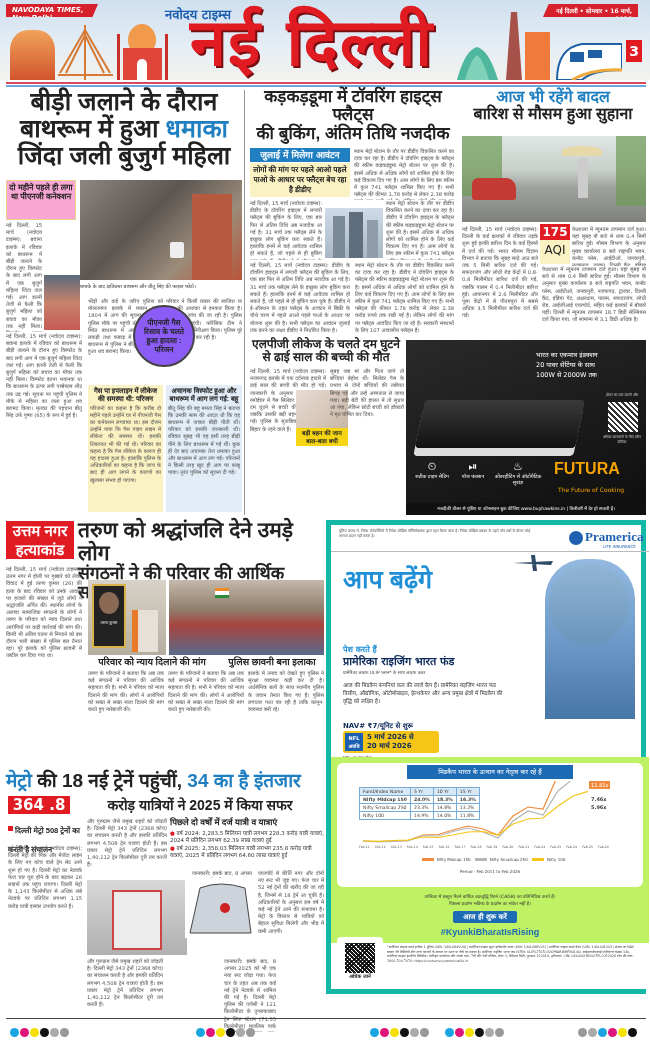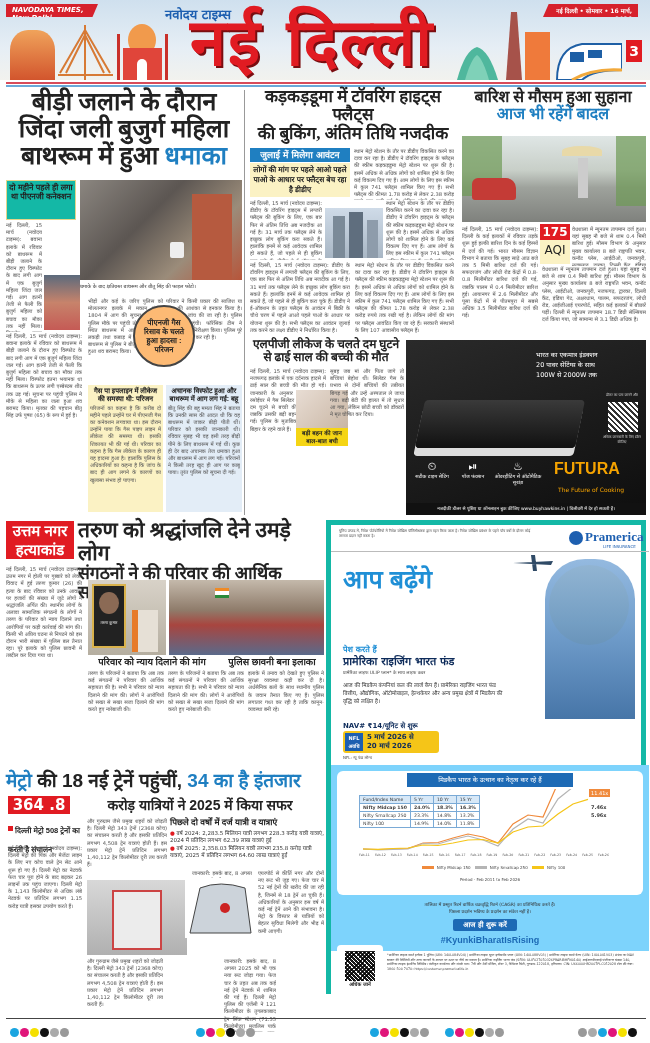--- a/index.html
+++ b/index.html
@@ -7,21 +7,21 @@
 .abs{position:absolute}
 .masthead{left:0;top:0;width:650px;height:80px;background:linear-gradient(180deg,#cfe0ee 0%,#e6eef5 60%,#f2f2ee 100%);overflow:hidden}
 .mh-left{left:6px;top:4px;width:92px;height:13px;background:#d6212c;color:#fff;font-size:7px;font-style:italic;font-weight:bold;padding:2px 6px;clip-path:polygon(0 0,100% 0,94% 100%,0 100%)}
 .mh-right{right:12px;top:4px;width:95px;height:13px;background:#d6212c;color:#fff;font-size:6px;font-weight:bold;padding:3px 6px;text-align:right;clip-path:polygon(6% 0,100% 0,100% 100%,0 100%)}
 .mh-brand{left:165px;top:5px;font-size:13px;color:#1d5fb0;font-weight:bold}
 .mh-title{left:190px;top:14px;font-size:65px;color:#e11b22;font-weight:bold;letter-spacing:2px;text-shadow:2px 2px 0 #7a0d10;line-height:58px}
 .mh-page{right:8px;top:40px;width:16px;height:22px;background:#e11b22;color:#fff;font-size:14px;font-weight:bold;text-align:center;line-height:22px}
 .mon{background:linear-gradient(180deg,#e98a45,#c94a2b);border-radius:40% 40% 0 0}
 .rule{left:6px;top:82px;width:640px;height:2px;background:#d84b5a}
 .rule2{left:6px;top:85px;width:640px;height:2px;background:#6aa9d9}
-.hl{font-family:Liberation Serif, serif;font-weight:bold;color:#222;line-height:1.08;text-align:center}
+.hl{font-family:Liberation Sans, sans-serif;font-weight:bold;color:#222;line-height:1.08;text-align:center}
 .blue{color:#1f7fc1}
 .col-text{font-size:5.2px;line-height:7.2px;color:#555;text-align:justify;overflow:hidden}
 .photo{background:#8a8a8a;overflow:hidden}
 .caption{font-size:5px;color:#333}
 .subhead{font-family:"Liberation Sans",sans-serif;font-weight:bold;font-size:9.5px;color:#222;line-height:1.15;text-align:center}
 .box-yellow{background:#fbf2c4}
 .box-blue{background:#e3edf7}
 .divider{background:#999;width:1px}
 .ad-dark{background:linear-gradient(160deg,#2a2a2a,#0e0e0e)}
 .pram{border:5px solid #14b8a6;background:#fff}
@@ -76,37 +76,37 @@
       </svg>
   </div>
   <div class="abs mh-right">नई दिल्ली • सोमवार • 16 मार्च, 2026</div>
   <div class="abs mh-page">3</div>
 </div>
 <div class="abs rule"></div>
 <div class="abs rule2"></div>
 
 <div class="abs" style="left:6px;top:88px;width:236px;height:90px">
   <div class="hl" style="font-size:25px">बीड़ी जलाने के दौरान</div>
+  <div class="hl" style="font-size:25px"><span>बाथरूम में हुआ </span><span class="blue">धमाका</span></div>
   <div class="hl" style="font-size:25px">जिंदा जली बुजुर्ग महिला</div>
-  <div class="hl" style="font-size:25px"><span>बाथरूम में हुआ </span><span class="blue">धमाका</span></div>
-</div>
-<div class="abs" style="left:6px;top:180px;width:70px;height:40px;background:#14b8a6;border:1px solid #e4d58b">
+</div>
+<div class="abs" style="left:6px;top:180px;width:70px;height:40px;background:#f9a8d4;border:1px solid #e4d58b">
   <div class="subhead" style="font-size:8px;padding:2px">दो महीने पहले ही लगा था पीएनजी कनेक्शन</div>
 </div>
 <div class="abs photo" style="left:80px;top:180px;width:162px;height:100px;background:linear-gradient(135deg,#8b8680 0%,#5c5652 40%,#9b8c7a 70%,#b7553a 100%)">
   <div class="abs" style="right:10px;top:14px;width:40px;height:86px;background:#b65a3f"></div>
   <div class="abs" style="left:90px;top:62px;width:14px;height:16px;background:#eee;border-radius:2px"></div>
 </div>
 <div class="abs photo" style="left:44px;top:275px;width:36px;height:55px;background:linear-gradient(180deg,#5b6a7c,#c7836b 50%,#c55a55)"></div>
 <div class="abs caption" style="left:80px;top:283px;width:162px">धमाके के बाद क्षतिग्रस्त बाथरूम और बीतू सिंह की फाइल फोटो।</div>
 <div class="abs col-text" style="left:6px;top:222px;width:36px;height:110px">नई दिल्ली, 15 मार्च (नवोदय टाइम्स): बवाना इलाके में रविवार को बाथरूम में बीड़ी जलाने के दौरान हुए विस्फोट के बाद लगी आग में एक बुजुर्ग महिला जिंदा जल गईं। आग इतनी तेजी से फैली कि बुजुर्ग महिला को बचाव का मौका तक नहीं मिला। विस्फोट इतना भयानक था कि बाथरूम के ऊपर लगी एस्बेस्टस शीट तक उड़ गई। सूचना पर पहुंची पुलिस ने मौके से महिला का जला हुआ शव बरामद किया। मृतका की पहचान बीतू सिंह उर्फ पुष्पा (65) के रूप में हुई है।</div>
 <div class="abs col-text" style="left:6px;top:333px;width:76px;height:180px">नई दिल्ली, 15 मार्च (नवोदय टाइम्स): बवाना इलाके में रविवार को बाथरूम में बीड़ी जलाने के दौरान हुए विस्फोट के बाद लगी आग में एक बुजुर्ग महिला जिंदा जल गईं। आग इतनी तेजी से फैली कि बुजुर्ग महिला को बचाव का मौका तक नहीं मिला। विस्फोट इतना भयानक था कि बाथरूम के ऊपर लगी एस्बेस्टस शीट तक उड़ गई। सूचना पर पहुंची पुलिस ने मौके से महिला का जला हुआ शव बरामद किया। मृतका की पहचान बीतू सिंह उर्फ पुष्पा (65) के रूप में हुई है।</div>
 <div class="abs col-text" style="left:88px;top:298px;width:75px;height:82px">भीड़ों और कई के जरिए पुलिस को मोलतनगर इलाके में मकान संख्या 1804 में आग की सूचना मिली थी। पुलिस मौके पर पहुंची तो दूसरी मंजिल स्थित बाथरूम में आग लगी देखी। लकड़ी तथा कबाड़ में पड़ा हुआ था। बाथरूम से पुलिस ने बीतू सिंह का जला हुआ शव बरामद किया।</div>
 <div class="abs col-text" style="left:166px;top:298px;width:76px;height:82px">परिवार ने किसी प्रकार की साजिश या हत्या की आशंका से इनकार किया है। मामले की जांच की जा रही है। पुलिस मौके पर पहुंची। फॉरेंसिक टीम ने घटनास्थल का निरीक्षण किया। पुलिस पूरे मामले की जांच कर रही है।</div>
-<div class="abs" style="left:133px;top:305px;width:62px;height:62px;border-radius:50%;background:#fdba74;border:2px solid #444;display:flex;align-items:center;justify-content:center">
+<div class="abs" style="left:133px;top:305px;width:62px;height:62px;border-radius:50%;background:#8b5cf6;border:2px solid #444;display:flex;align-items:center;justify-content:center">
   <div class="subhead" style="font-size:7.5px;line-height:9px;padding:4px">पीएनजी गैस रिसाव के चलते हुआ हादसा : परिजन</div>
 </div>
 <div class="abs box-yellow" style="left:88px;top:385px;width:75px;height:127px;padding:2px">
   <div class="subhead" style="font-size:6.8px">गैस पा इपलाइन में लीकेज की समस्या थी: परिजन</div>
   <div class="col-text" style="height:100px;margin-top:2px">परिजनों का कहना है कि करीब दो महीने पहले उन्होंने घर में पीएनजी गैस का कनेक्शन लगवाया था। इस दौरान उन्होंने पाया कि गैस पाइप लाइन में लीकेज की समस्या थी। इसकी शिकायत भी की गई थी। परिवार का कहना है कि गैस लीकेज के कारण ही यह हादसा हुआ है। हालांकि पुलिस के अधिकारियों का कहना है कि जांच के बाद ही आग लगने के कारणों का खुलासा संभव हो पाएगा।</div>
 </div>
 <div class="abs box-blue" style="left:166px;top:385px;width:76px;height:127px;padding:2px">
   <div class="subhead" style="font-size:6.8px">अचानक विस्फोट हुआ और बाथरूम में आग लग गई: बहू</div>
   <div class="col-text" style="height:100px;margin-top:2px">बीतू सिंह की बहू ममता सिंह ने बताया कि उनकी सास की आदत थी कि वह बाथरूम में जाकर बीड़ी पीती थीं। परिवार को इसकी जानकारी थी। रविवार सुबह भी वह इसी तरह बीड़ी पीने के लिए बाथरूम में गई थीं। कुछ ही देर बाद अचानक तेज धमाका हुआ और बाथरूम में आग लग गई। परिजनों ने किसी तरह खुद ही आग पर काबू पाया। तुरंत पुलिस को सूचना दी गई।</div>
 </div>
@@ -126,22 +126,22 @@
   <div class="abs" style="left:8px;top:8px;width:12px;height:42px;background:#7b8a98"></div>
   <div class="abs" style="left:24px;top:4px;width:14px;height:46px;background:#5f6e7e"></div>
   <div class="abs" style="left:42px;top:12px;width:11px;height:38px;background:#8e9cab"></div>
 </div>
 <div class="abs col-text" style="left:250px;top:200px;width:72px;height:60px">नई दिल्ली, 15 मार्च (नवोदय टाइम्स): डीडीए के टॉवरिंग हाइट्स में लग्जरी फ्लैट्स की बुकिंग के लिए, एक बार फिर से अंतिम तिथि अब नजदीक आ गई है। 31 मार्च तक फ्लैट्स लेने के इच्छुक लोग बुकिंग करा सकते हैं। हालांकि इनमें से कई आवेदक शामिल हो सकते हैं, जो पहले से ही बुकिंग करा चुके हैं। डीडीए ने ई-ऑक्शन के तहत फ्लैट्स के आवंटन में बिक्री के चौथे चरण में पहले आओ पहले पाओ के आधार पर योजना शुरू की है। सभी फ्लैट्स का आवंटन जुलाई तक करने का लक्ष्य डीडीए ने निर्धारित किया है।</div>
 <div class="abs col-text" style="left:250px;top:262px;width:100px;height:72px">नई दिल्ली, 15 मार्च (नवोदय टाइम्स): डीडीए के टॉवरिंग हाइट्स में लग्जरी फ्लैट्स की बुकिंग के लिए, एक बार फिर से अंतिम तिथि अब नजदीक आ गई है। 31 मार्च तक फ्लैट्स लेने के इच्छुक लोग बुकिंग करा सकते हैं। हालांकि इनमें से कई आवेदक शामिल हो सकते हैं, जो पहले से ही बुकिंग करा चुके हैं। डीडीए ने ई-ऑक्शन के तहत फ्लैट्स के आवंटन में बिक्री के चौथे चरण में पहले आओ पहले पाओ के आधार पर योजना शुरू की है। सभी फ्लैट्स का आवंटन जुलाई तक करने का लक्ष्य डीडीए ने निर्धारित किया है।</div>
 <div class="abs col-text" style="left:386px;top:200px;width:68px;height:60px">स्थान मेट्रो स्टेशन के तौर पर डीडीए विकसित करने का दावा कर रहा है। डीडीए ने टॉवरिंग हाइट्स के फ्लैट्स की स्कीम कड़कड़डूमा मेट्रो स्टेशन पर शुरू की है। इसमें अधिक से अधिक लोगों को शामिल होने के लिए कई विकल्प दिए गए हैं। आम लोगों के लिए इस स्कीम में कुल 741 फ्लैट्स शामिल किए गए हैं। सभी फ्लैट्स की कीमत 1.78 करोड़ से लेकर 2.38 करोड़ रुपये तक रखी गई है। लेकिन लोगों की मांग पर फ्लैट्स आवंटित किए जा रहे हैं। सरकारी संस्थानों के लिए 107 आवासीय फ्लैट्स हैं।</div>
 <div class="abs col-text" style="left:355px;top:262px;width:99px;height:72px">स्थान मेट्रो स्टेशन के तौर पर डीडीए विकसित करने का दावा कर रहा है। डीडीए ने टॉवरिंग हाइट्स के फ्लैट्स की स्कीम कड़कड़डूमा मेट्रो स्टेशन पर शुरू की है। इसमें अधिक से अधिक लोगों को शामिल होने के लिए कई विकल्प दिए गए हैं। आम लोगों के लिए इस स्कीम में कुल 741 फ्लैट्स शामिल किए गए हैं। सभी फ्लैट्स की कीमत 1.78 करोड़ से लेकर 2.38 करोड़ रुपये तक रखी गई है। लेकिन लोगों की मांग पर फ्लैट्स आवंटित किए जा रहे हैं। सरकारी संस्थानों के लिए 107 आवासीय फ्लैट्स हैं।</div>
 
 <div class="abs" style="left:460px;top:88px;width:186px">
+  <div class="hl" style="font-size:16px;color:#1f7fc1"><span>आज भी रहेंगे </span><span>बादल</span></div>
   <div class="hl" style="font-size:16px">बारिश से मौसम हुआ सुहाना</div>
-  <div class="hl" style="font-size:16px;color:#1f7fc1"><span>आज भी रहेंगे </span><span>बादल</span></div>
 </div>
 <div class="abs photo" style="left:462px;top:136px;width:184px;height:86px;background:linear-gradient(180deg,#dfe6e5 0%,#c8cfc8 40%,#9ea29c 60%,#7f817d 100%)">
   <div class="abs" style="left:0;top:0;width:40px;height:60px;background:#6e9a55;opacity:.7"></div>
   <div class="abs" style="right:0;top:0;width:30px;height:70px;background:#6e9a55;opacity:.7"></div>
   <div class="abs" style="left:10px;top:42px;width:44px;height:22px;background:#c43b36;border-radius:6px 10px 3px 3px"></div>
   <div class="abs" style="left:100px;top:10px;width:40px;height:10px;background:#e8d9a8;border-radius:50% 50% 0 0"></div>
   <div class="abs" style="left:116px;top:22px;width:10px;height:40px;background:#ccc"></div>
 </div>
 <div class="abs" style="left:540px;top:224px;width:30px;height:40px;background:#fbf2c4">
   <div style="background:#e11b22;color:#fff;font-size:12px;font-weight:bold;text-align:center;line-height:16px">175</div>
@@ -227,30 +227,30 @@
   <div class="abs" style="left:12px;top:128px;color:#0d2b5a;font-weight:bold;font-size:11px">प्रामेरिका राइजिंग भारत फंड</div>
   <div class="abs" style="left:12px;top:144px;color:#444;font-size:4.5px">प्रामेरिका लाइफ ULIP प्लान* के साथ लाइफ कवर</div>
   <div class="abs" style="left:12px;top:156px;width:160px;color:#333;font-size:5.5px;line-height:8px">आज की मिडकैप कंपनियां कल की लार्ज कैप हैं। प्रामेरिका राइजिंग भारत फंड वित्तीय, औद्योगिक, ऑटोमोबाइल, हेल्थकेयर और अन्य प्रमुख क्षेत्रों में मिडकैप की वृद्धि को लक्षित है।</div>
   <div class="abs" style="left:218px;top:40px;width:80px;height:80px;border-radius:50%;background:#f5c518"></div>
   <div class="abs" style="left:182px;top:30px;width:40px;height:16px">
     <svg width="40" height="16">
         <path d="M0 8 L40 6 L38 10 Z M18 0 L22 0 L24 16 L20 16 Z" fill="#2f4a66"></path>
       </svg>
   </div>
   <div class="abs" style="left:214px;top:34px;width:90px;height:160px;background:linear-gradient(180deg,#8fb6de 0%,#6d9ccc 40%,#3d6ea3 100%);border-radius:40px 40px 0 0;opacity:.95"></div>
-  <div class="abs" style="left:12px;top:196px;color:#0d2b5a;font-weight:bold;font-size:7px">NAV# ₹14/यूनिट से शुरू</div>
+  <div class="abs" style="left:12px;top:196px;color:#0d2b5a;font-weight:bold;font-size:7px">NAV# ₹7/यूनिट से शुरू</div>
   <div class="abs" style="left:12px;top:206px;width:96px;height:22px;background:#f5c518;border-radius:3px">
     <div class="abs" style="left:2px;top:2px;width:18px;height:18px;background:#1d5fb0;color:#fff;font-size:5px;font-weight:bold;text-align:center;line-height:8px;padding-top:1px">NFL अवधि</div>
     <div class="abs" style="left:24px;top:2px;color:#0d2b5a;font-weight:bold;font-size:7px;line-height:9px">
       <div>5 मार्च 2026 से</div>
       <div>20 मार्च 2026</div>
     </div>
   </div>
   <div class="abs" style="left:12px;top:230px;font-size:4px;color:#444">NFL: न्यू फंड लॉन्च</div>
-  <div class="abs" style="left:0;top:240px;width:318px;height:232px;background:#7dd3fc">
+  <div class="abs" style="left:0;top:232px;width:318px;height:232px;background:#bef264">
     <div class="abs" style="left:6px;top:6px;width:306px;height:124px;background:#fff;border-radius:6px">
       <div class="abs" style="left:70px;top:2px;width:166px;height:14px;background:#1d6ab5;color:#fff;font-size:6.5px;text-align:center;line-height:14px">मिडकैप भारत के उत्थान का नेतृत्व कर रहे हैं</div>
       <table class="nft abs" style="left:22px;top:24px">
         <tbody>
             <tr>
           <td>Fund/Index Name</td>
           <td>5 Yr</td>
           <td>10 Yr</td>
           <td>15 Yr</td>
         </tr>

